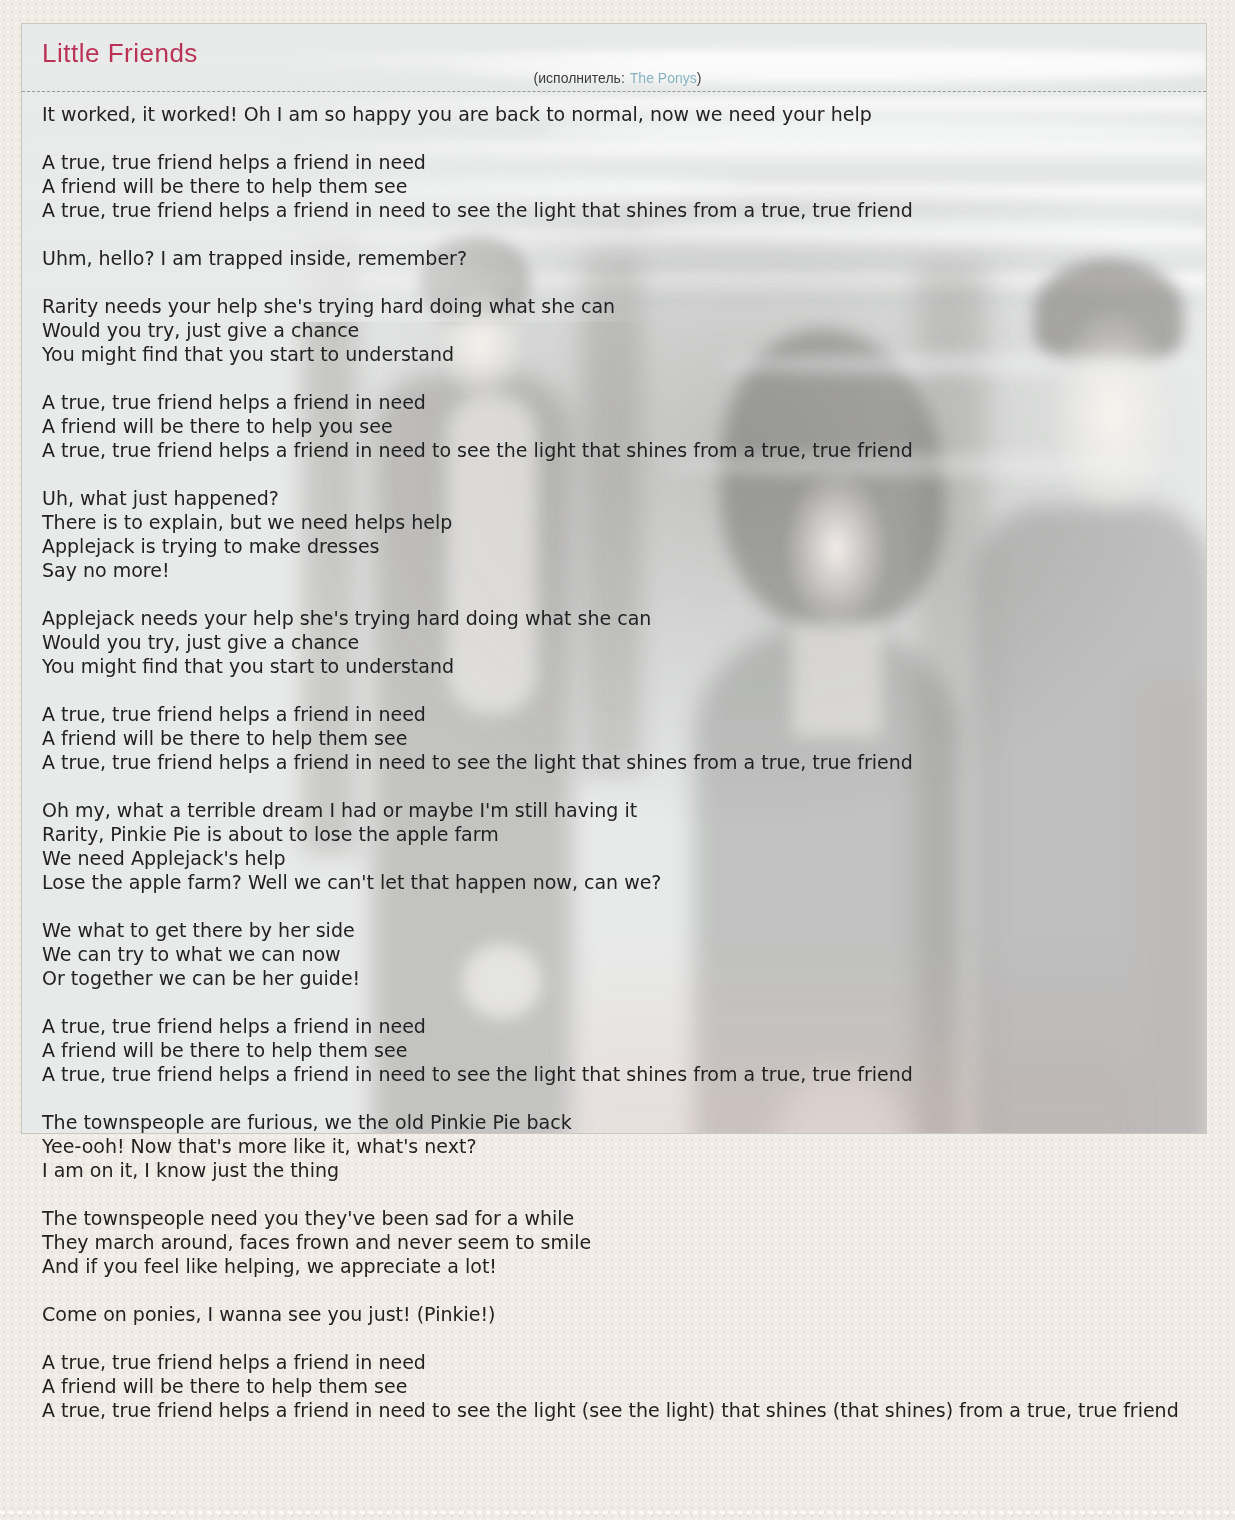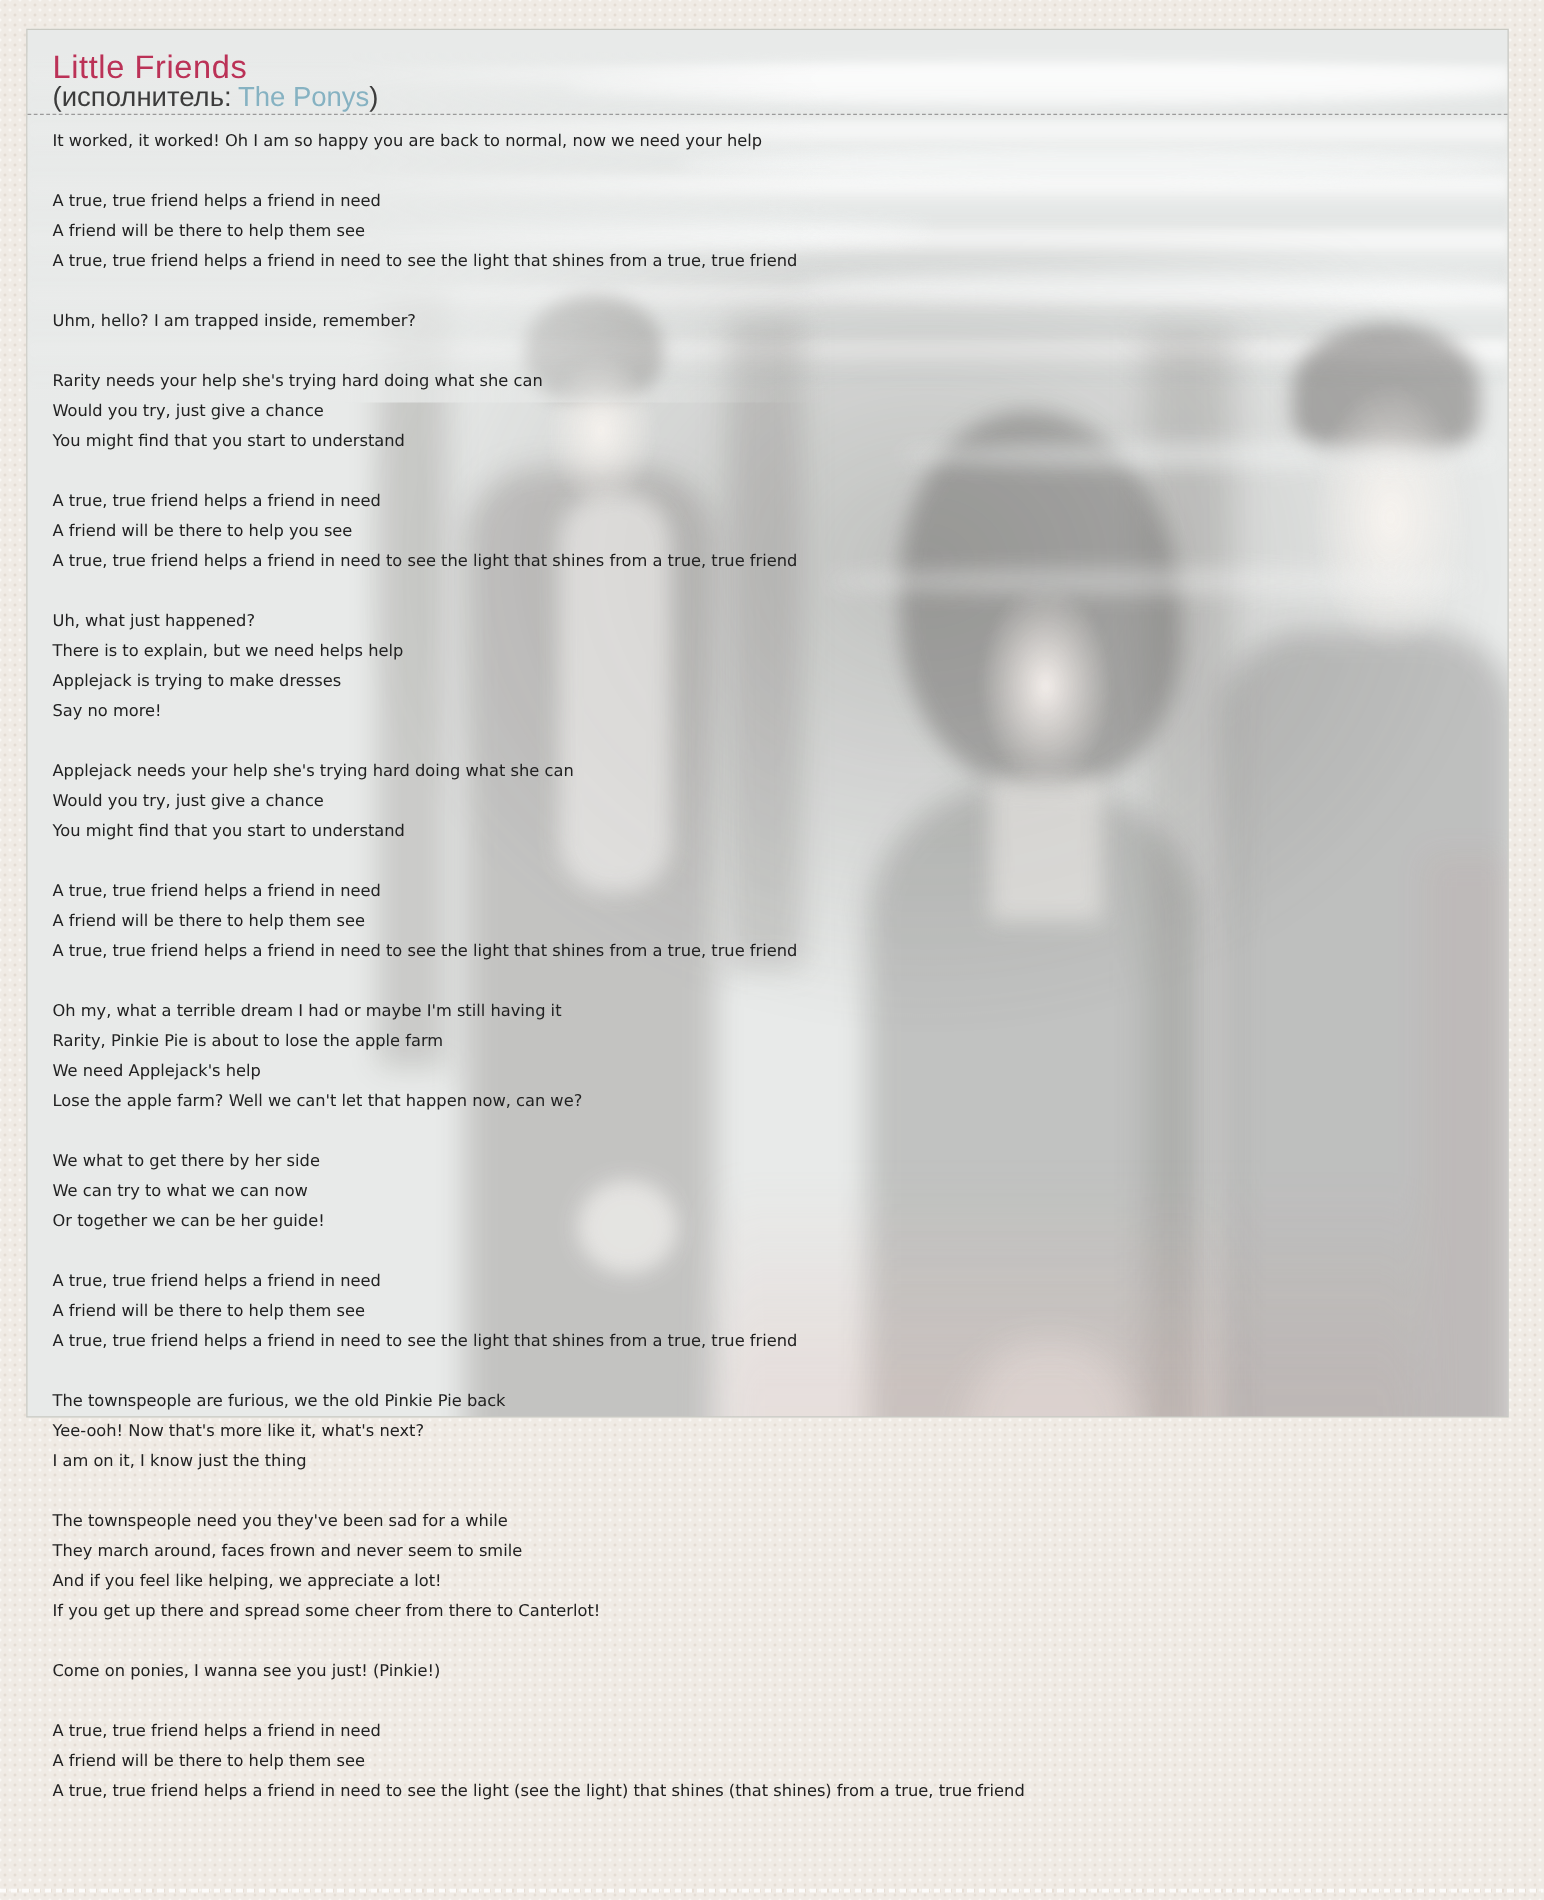--- a/index.html
+++ b/index.html
@@ -75,29 +75,29 @@
     position:relative; z-index:2;
     padding:14px 13px 3px 20px;
     border-bottom:1px dashed #9a9a9a;
     font-family:"Liberation Sans", sans-serif;
   }
   h1.song-title {
     margin:0; font-size:26px; line-height:30px; font-weight:400;
     color: var(--title-color, #bb3257);
     letter-spacing:0.5px;
   }
-  .artist-line { font-size:22px; line-height:20px; color:#3c3c3c; }
+  .artist-line { font-size:14px; line-height:20px; color:#3c3c3c;text-align:center; }
   .artist-link {
     color: var(--artist-link-color, #86b2c2);
     text-decoration:none; margin-left:5px; cursor:pointer;
   }
   .lyrics {
     position:relative; z-index:2;
     margin-top:10px; padding-left:20px;
-    font-size:13px; line-height:24px;
+    font-size:19px; line-height:24px;
     color: var(--lyrics-text-color, #222222);
   }
   .stanza { margin:0 0 24px 0; }
   .line { display:block; white-space:nowrap; }
 </style>
 </head>
 <body>
 
 <div class="page">
   <div class="card">
@@ -193,21 +193,20 @@
         </p>
         <p class="stanza">
           <span class="line">The townspeople are furious, we the old Pinkie Pie back</span>
           <span class="line">Yee-ooh! Now that's more like it, what's next?</span>
           <span class="line">I am on it, I know just the thing</span>
         </p>
         <p class="stanza">
           <span class="line">The townspeople need you they've been sad for a while</span>
           <span class="line">They march around, faces frown and never seem to smile</span>
           <span class="line">And if you feel like helping, we appreciate a lot!</span>
-          <span class="line">If you get up there and spread some cheer from there to Canterlot!</span>
         </p>
         <p class="stanza">
           <span class="line">Come on ponies, I wanna see you just! (Pinkie!)</span>
         </p>
         <p class="stanza">
           <span class="line">A true, true friend helps a friend in need</span>
           <span class="line">A friend will be there to help them see</span>
           <span class="line">A true, true friend helps a friend in need to see the light (see the light) that shines (that shines) from a true, true friend</span>
         </p>
       </div>

